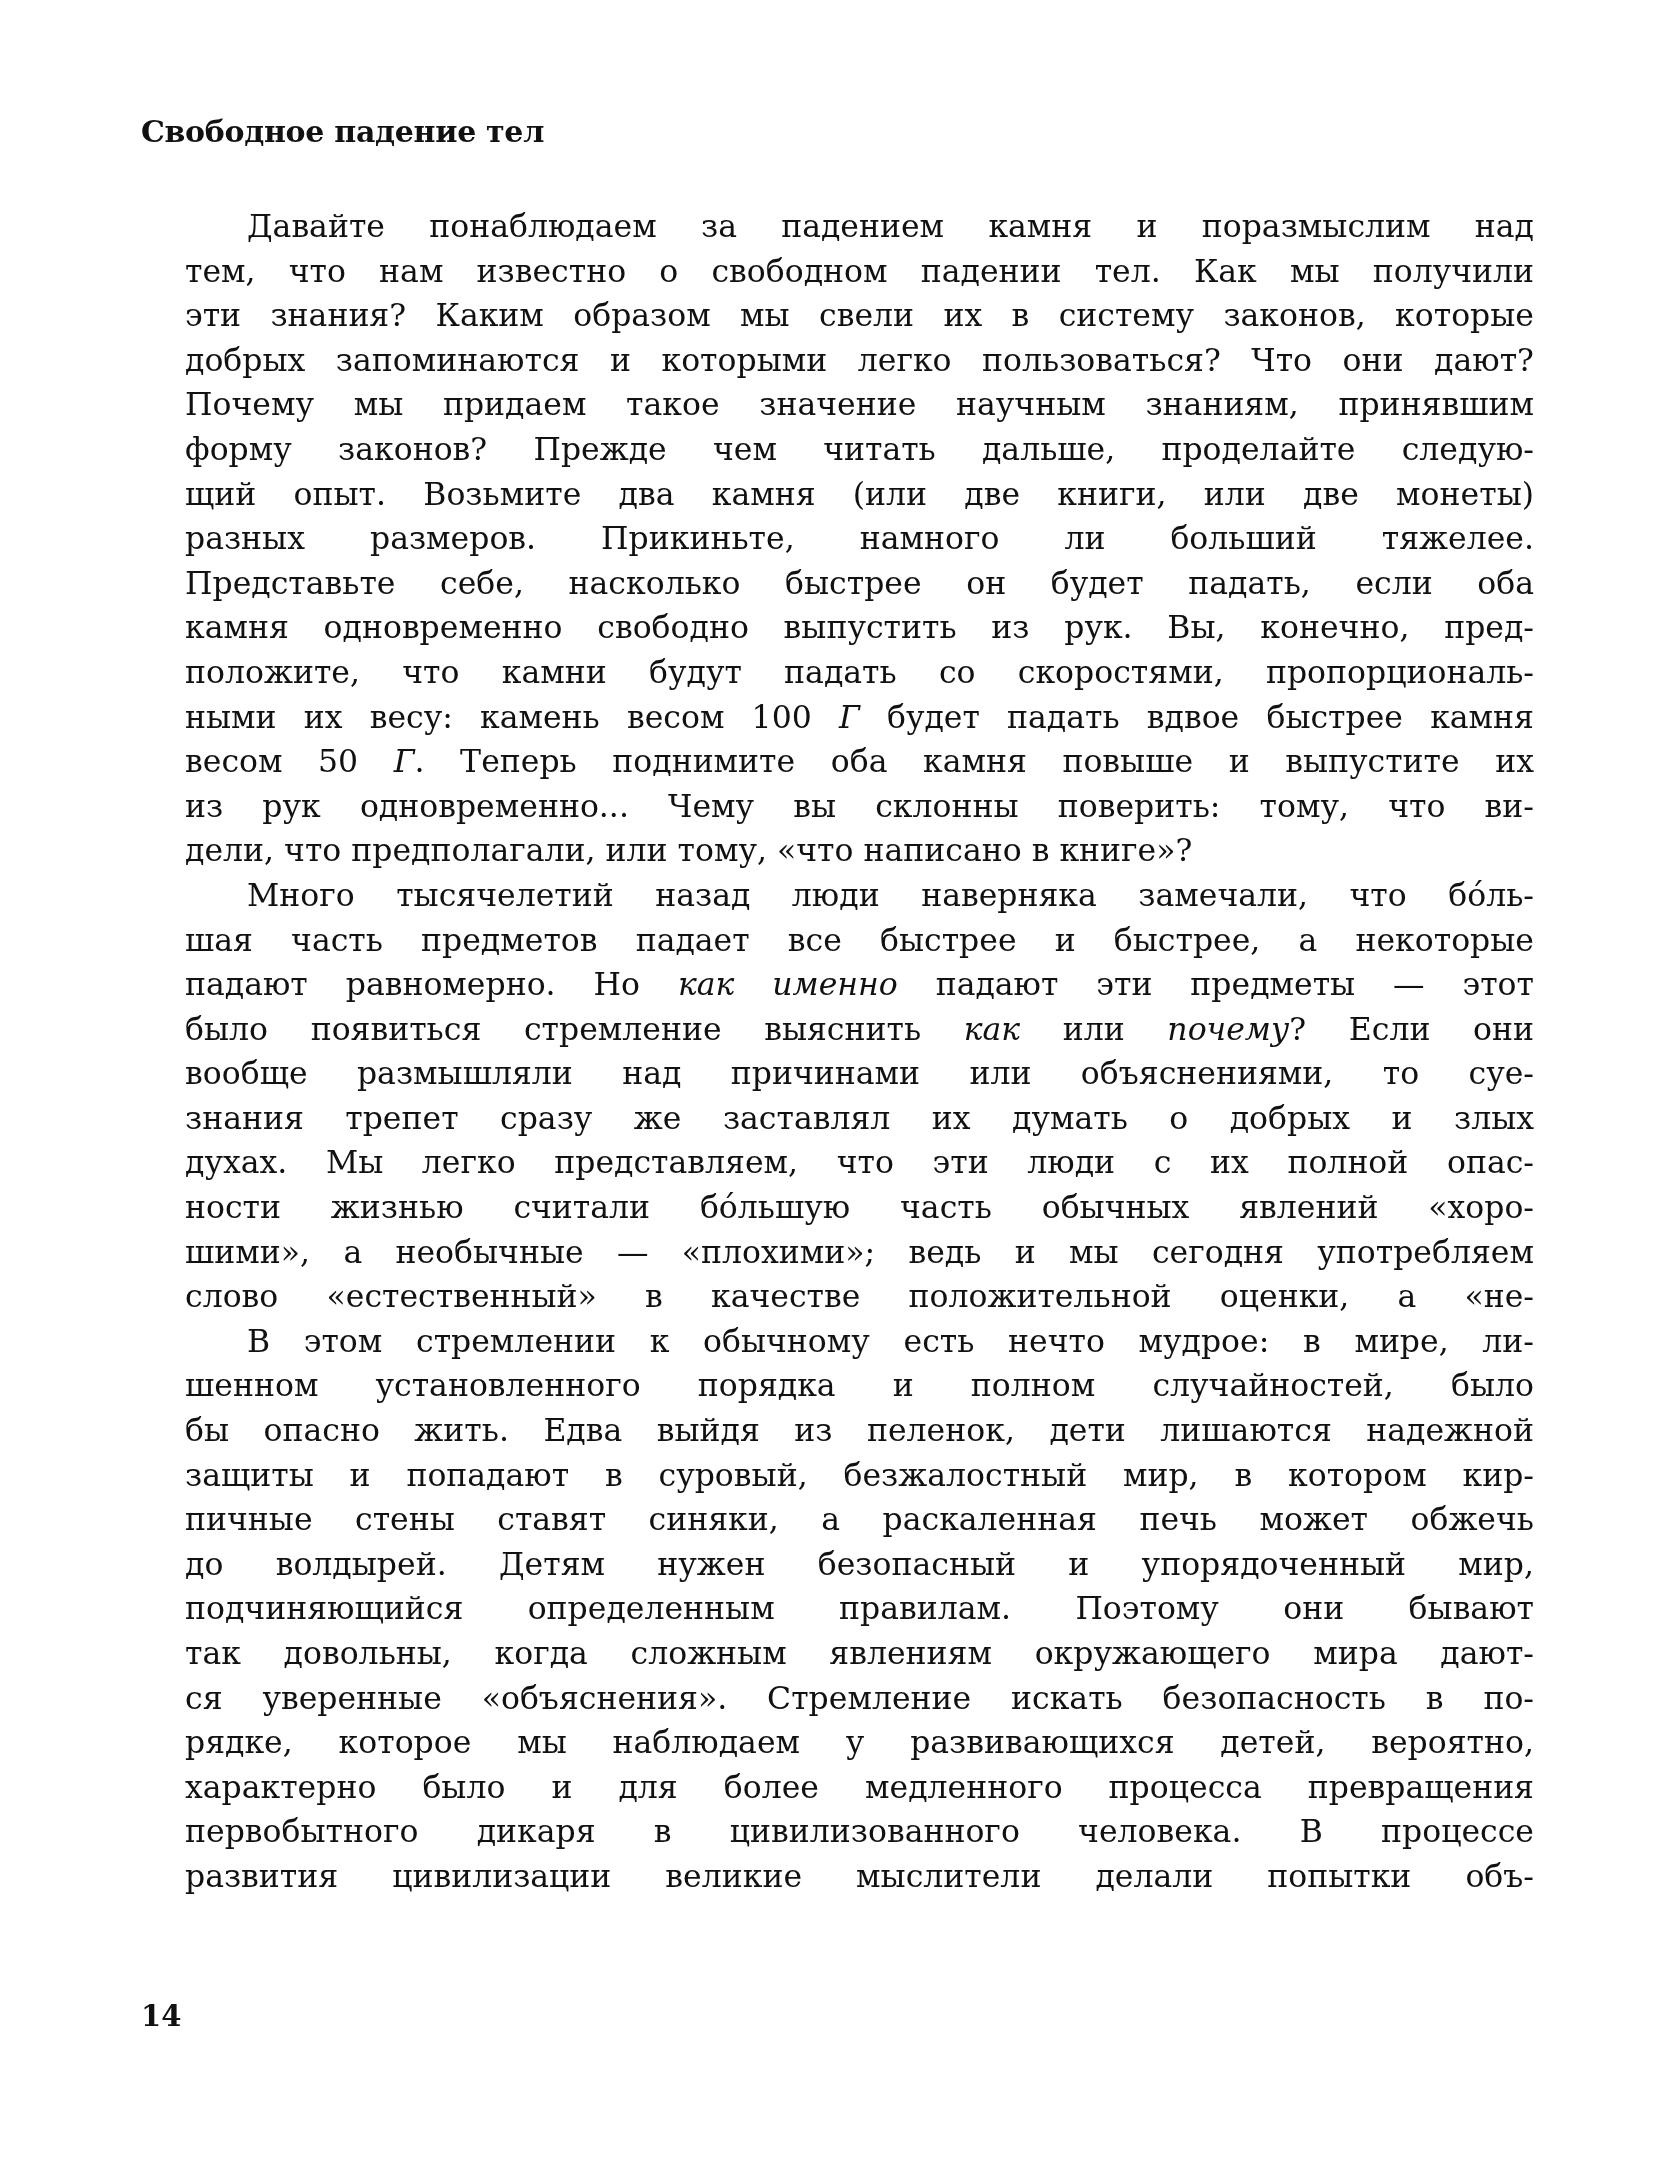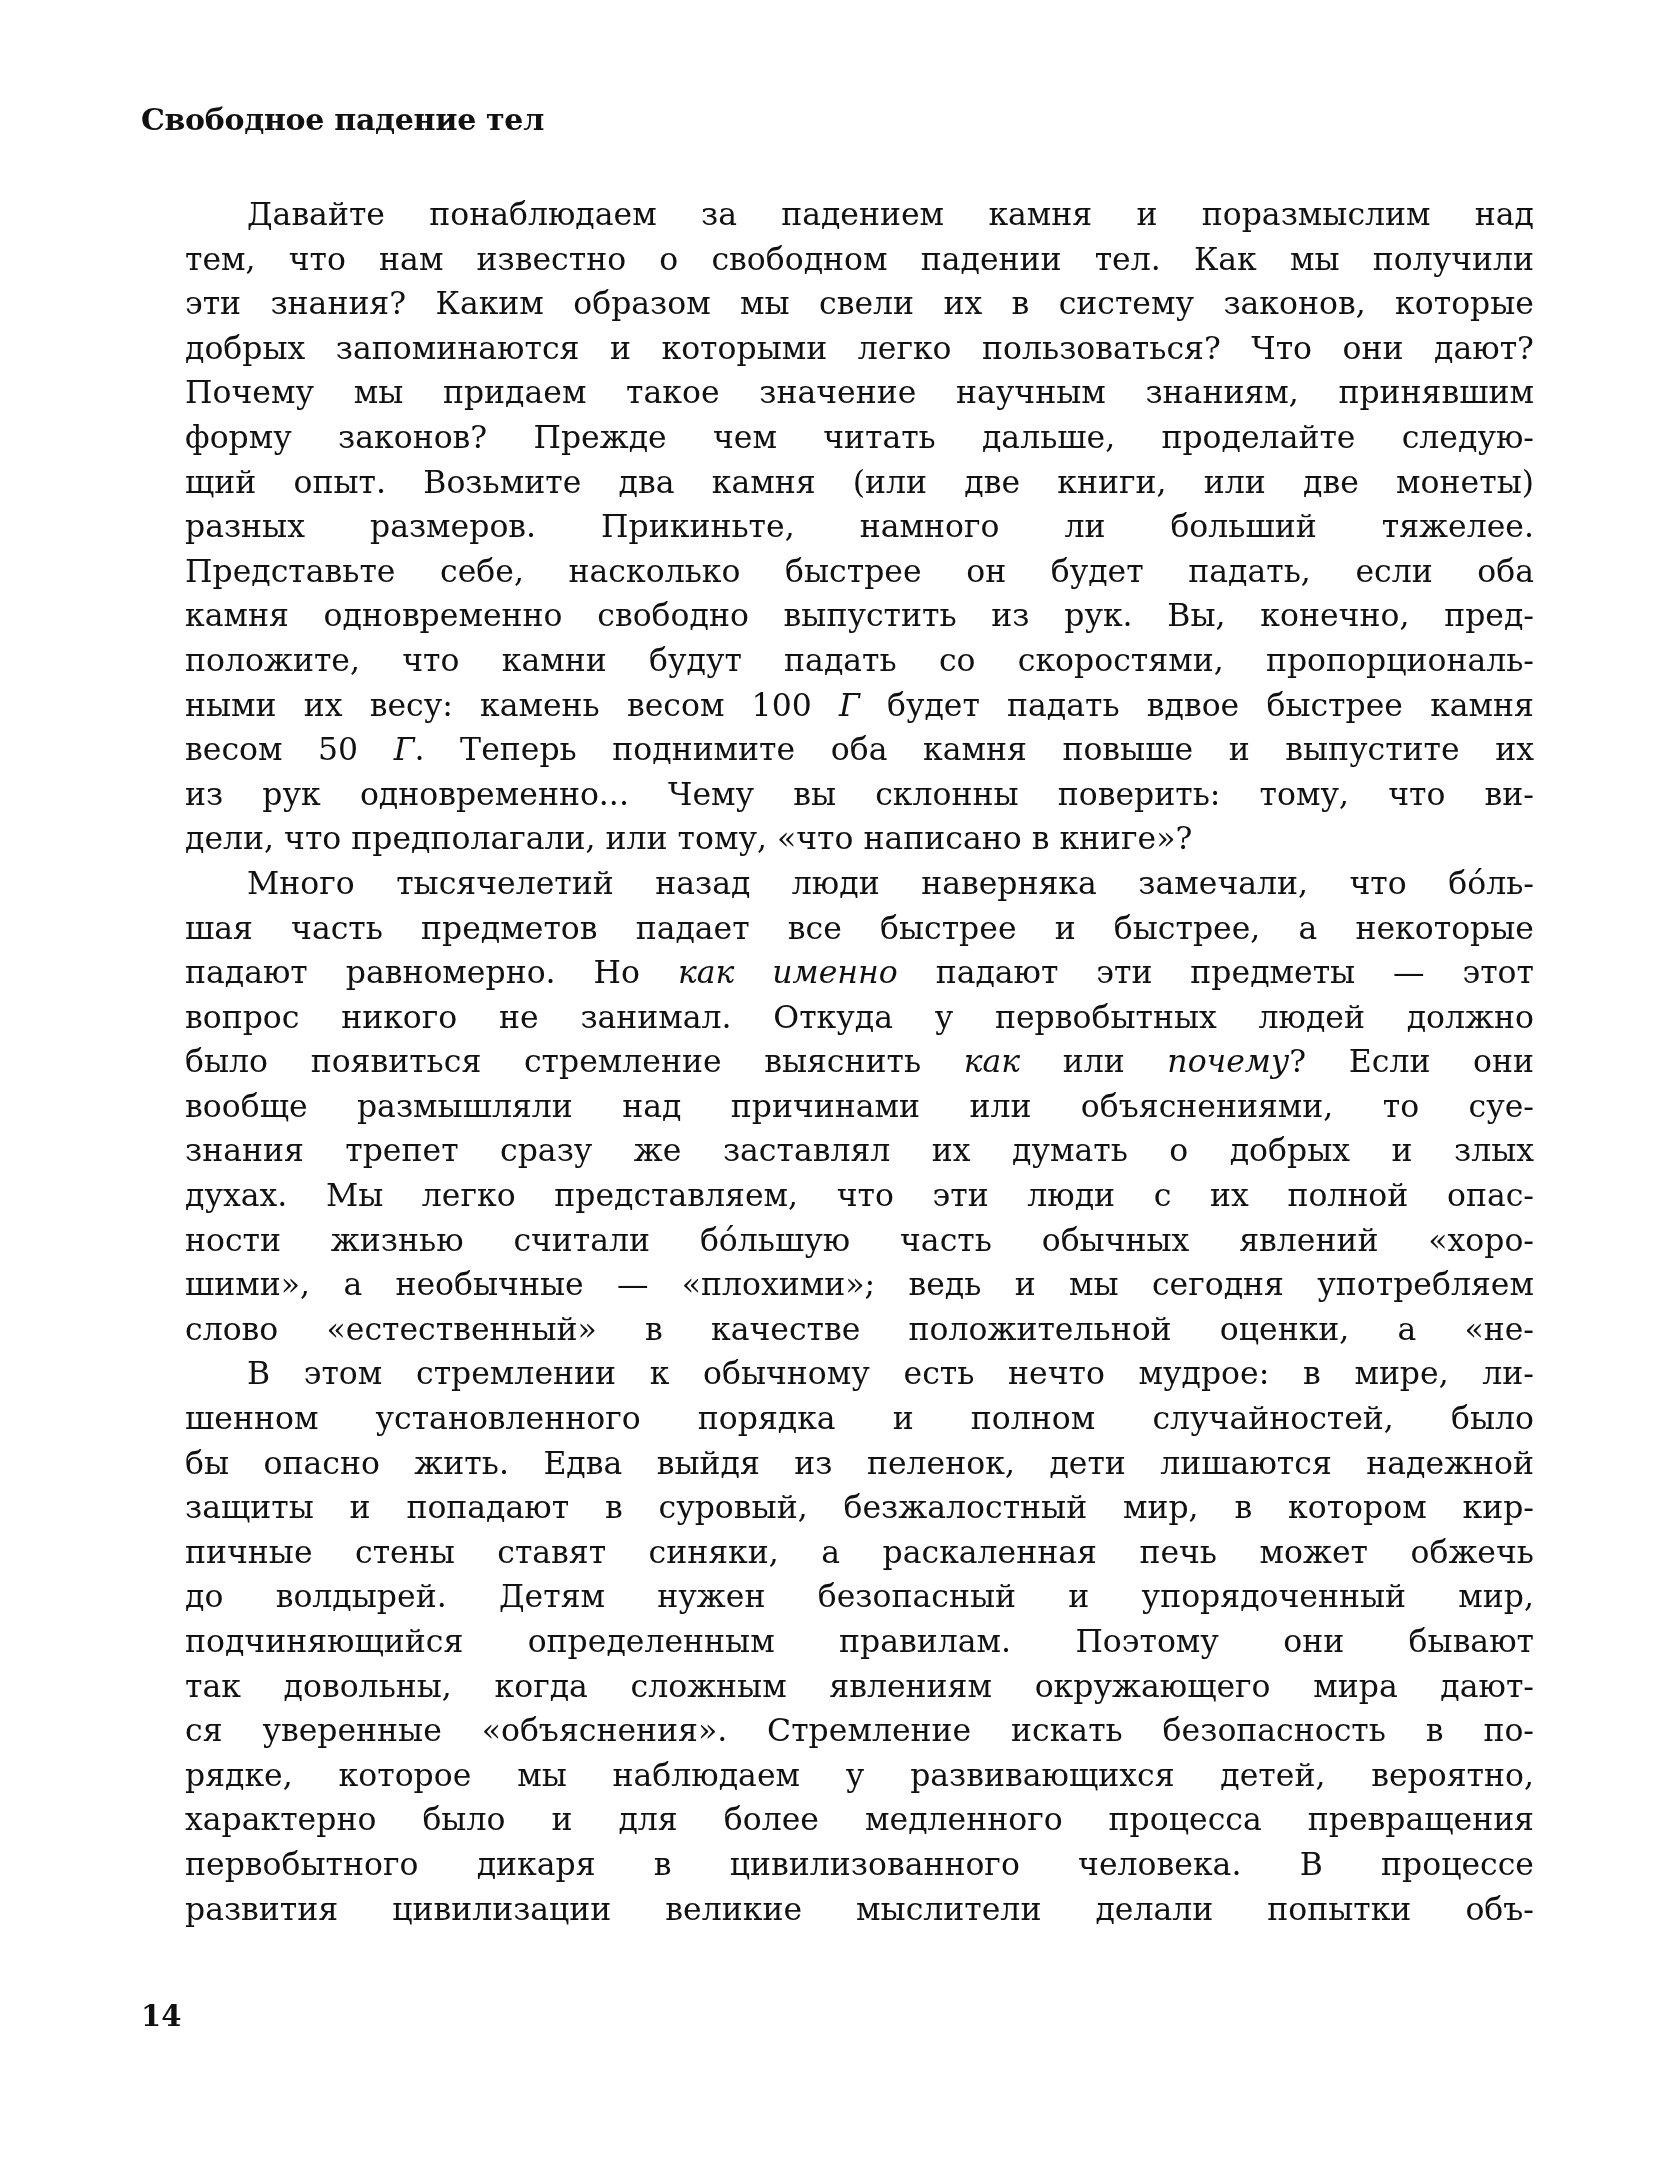--- a/index.html
+++ b/index.html
@@ -20,21 +20,21 @@
     left: 141px;
     top: 100px;
     width: 1349px;
   }
   .heading {
     font-family: "DejaVu Serif", serif;
     font-weight: bold;
     font-size: 30px;
     line-height: 40px;
     height: 40px;
-    margin: 0 0 52px 0;
+    margin: 12px 0 52px 0;
     letter-spacing: -0.3px;
   }
   .body-text {
     font-size: 31.5px;
     line-height: 44.6px;
     letter-spacing: 0;
     margin-left: 44px;
   }
   .line {
     display: block;
@@ -82,21 +82,20 @@
         <span class="line" style="display: block;"><span>положите, что камни будут падать со скоростями, пропорциональ-</span></span>
         <span class="line" style="display: block;"><span>ными их весу: камень весом 100 </span><em>Г</em><span> будет падать вдвое быстрее камня</span></span>
         <span class="line" style="display: block;"><span>весом 50 </span><em>Г</em><span>. Теперь поднимите оба камня повыше и выпустите их</span></span>
         <span class="line" style="display: block;"><span>из рук одновременно... Чему вы склонны поверить: тому, что ви-</span></span>
         <span class="line last" style="display: block;"><span>дели, что предполагали, или тому, «что написано в книге»?</span></span>
       </div>
       <div>
         <span class="line indent" style="display: block;"><span>Много тысячелетий назад люди наверняка замечали, что бóль-</span></span>
         <span class="line" style="display: block;"><span>шая часть предметов падает все быстрее и быстрее, а некоторые</span></span>
         <span class="line" style="display: block;"><span>падают равномерно. Но </span><em>как именно</em><span> падают эти предметы — этот</span></span>
-        <span class="line" style="display: block;"><span>вопрос никого не занимал. Откуда у первобытных людей должно</span></span>
         <span class="line" style="display: block;"><span>было появиться стремление выяснить </span><em>как</em><span> или </span><em>почему</em><span>? Если они</span></span>
         <span class="line" style="display: block;"><span>вообще размышляли над причинами или объяснениями, то суе-</span></span>
         <span class="line" style="display: block;"><span>знания трепет сразу же заставлял их думать о добрых и злых</span></span>
         <span class="line" style="display: block;"><span>духах. Мы легко представляем, что эти люди с их полной опас-</span></span>
         <span class="line" style="display: block;"><span>ности жизнью считали бóльшую часть обычных явлений «хоро-</span></span>
         <span class="line" style="display: block;"><span>шими», а необычные — «плохими»; ведь и мы сегодня употребляем</span></span>
         <span class="line" style="display: block;"><span>слово «естественный» в качестве положительной оценки, а «не-</span></span>
       </div>
       <div>
         <span class="line indent" style="display: block;"><span>В этом стремлении к обычному есть нечто мудрое: в мире, ли-</span></span>

